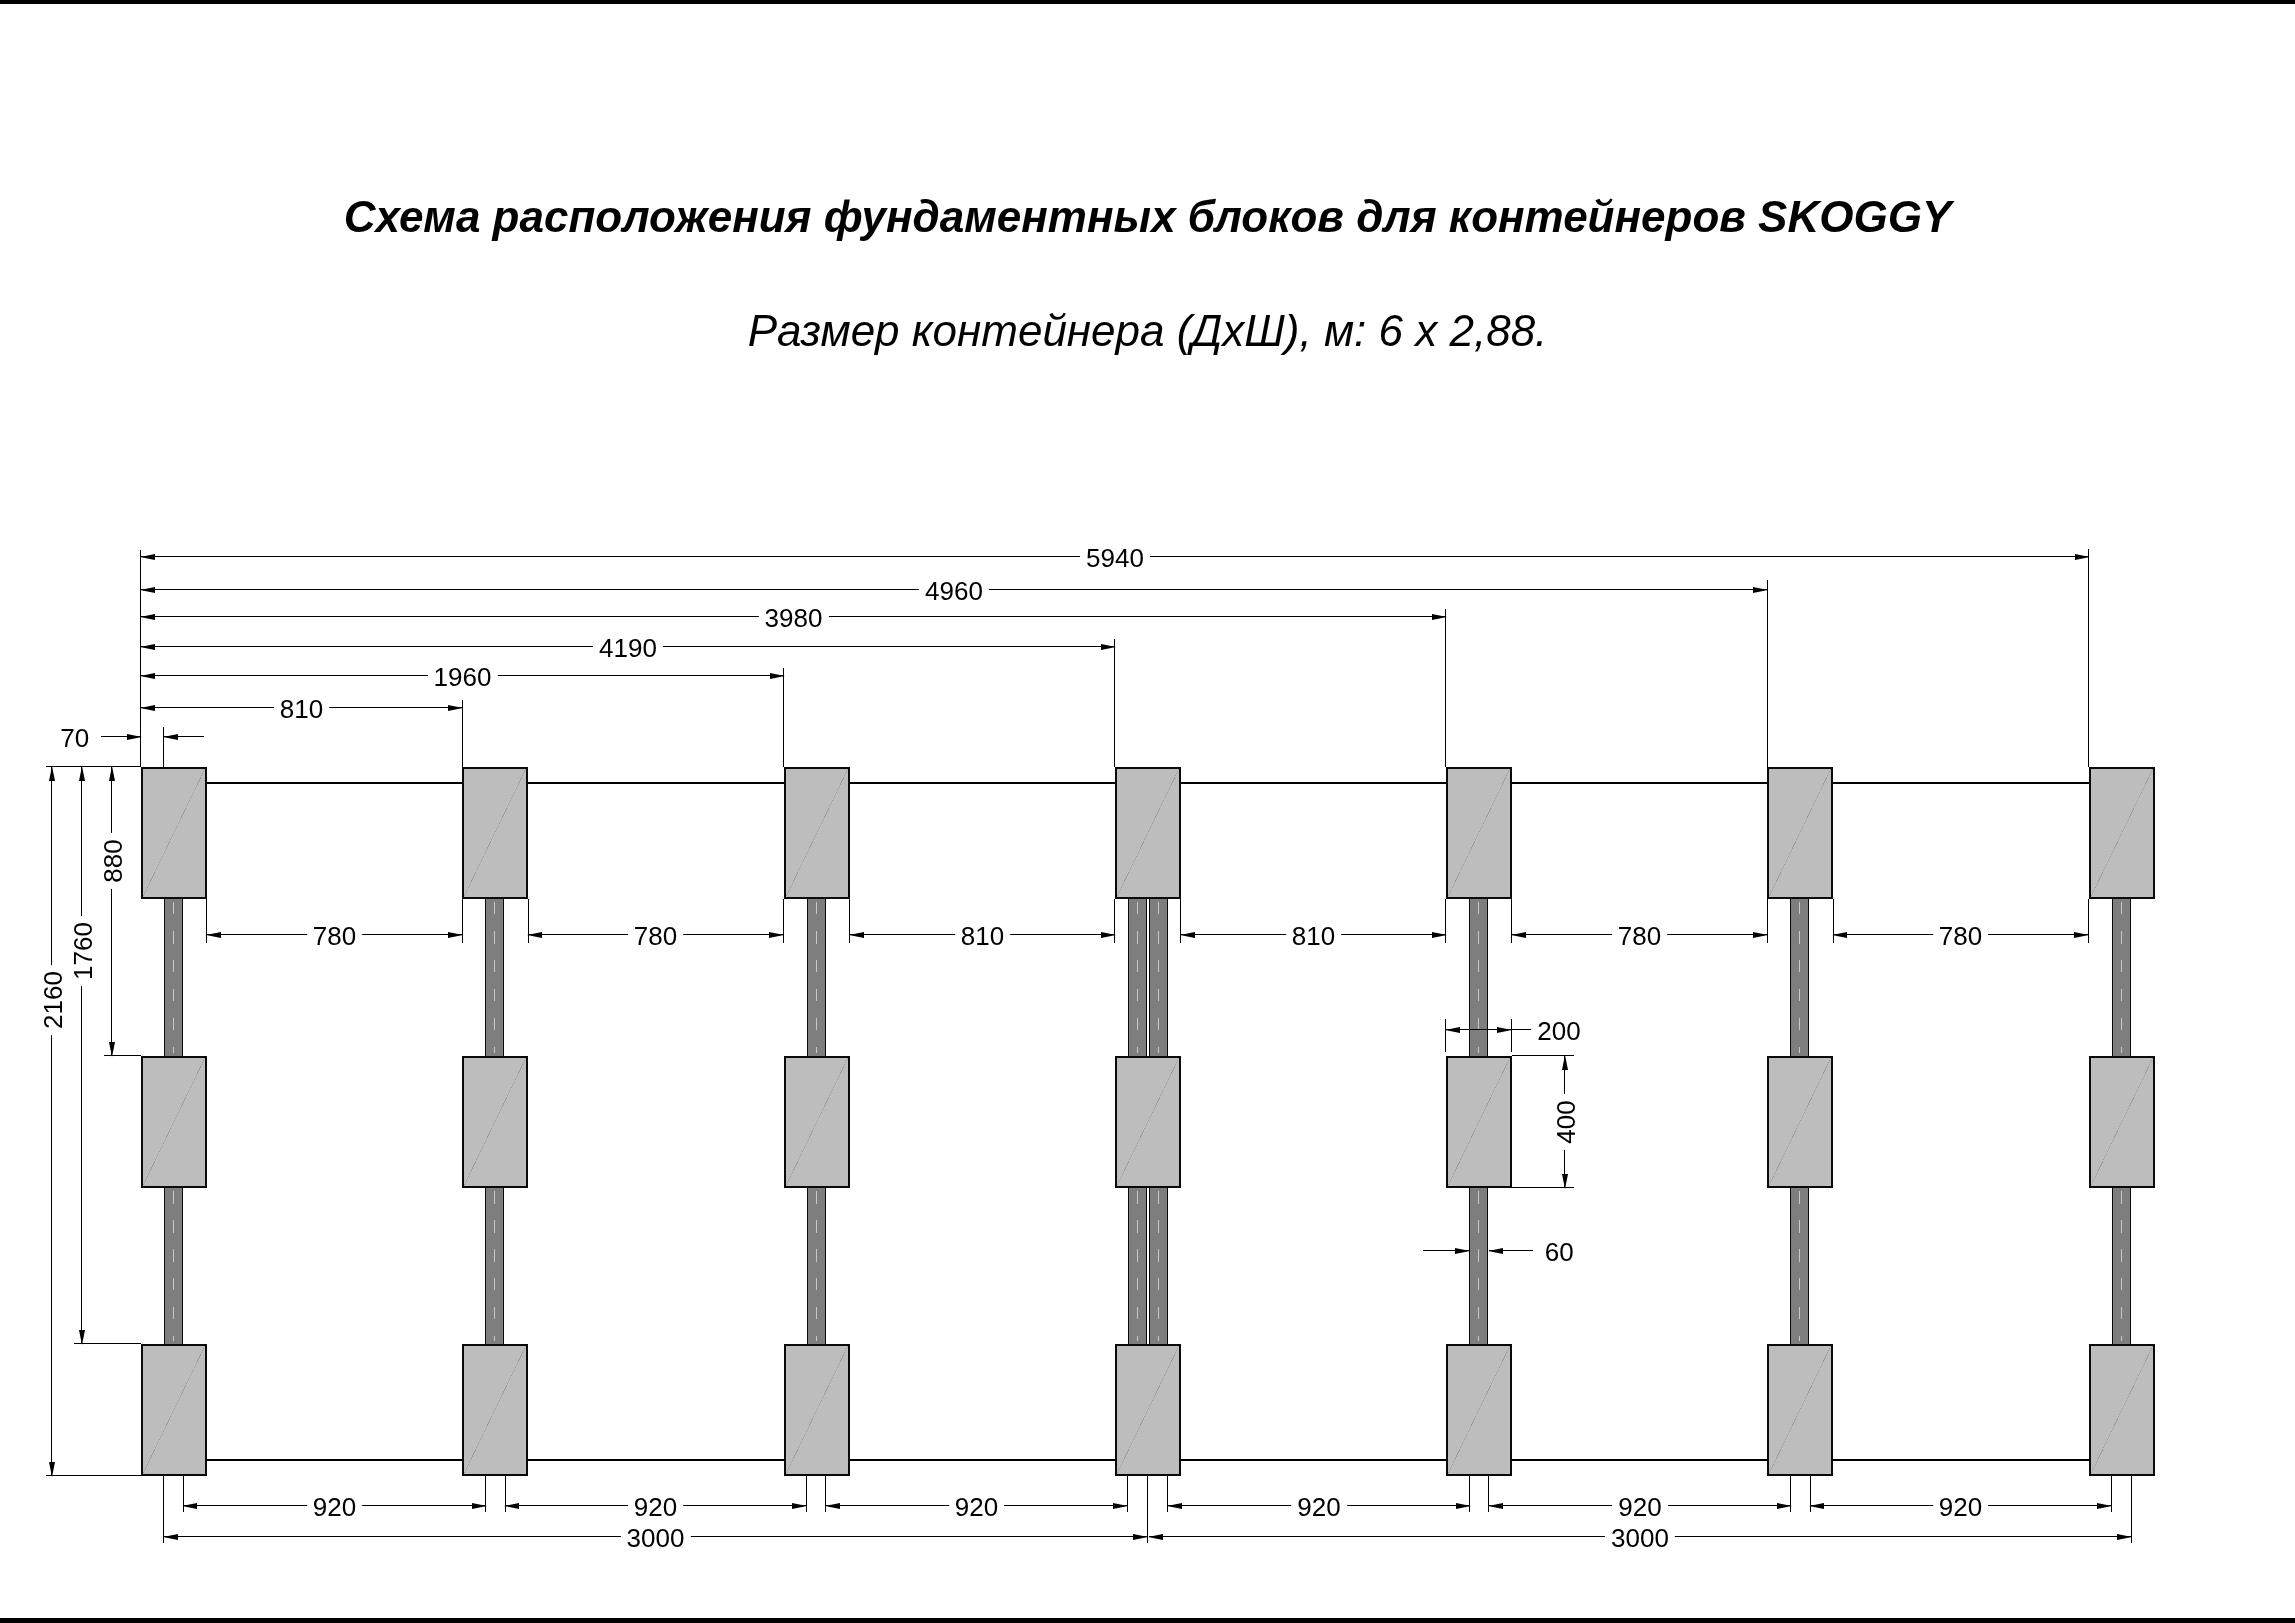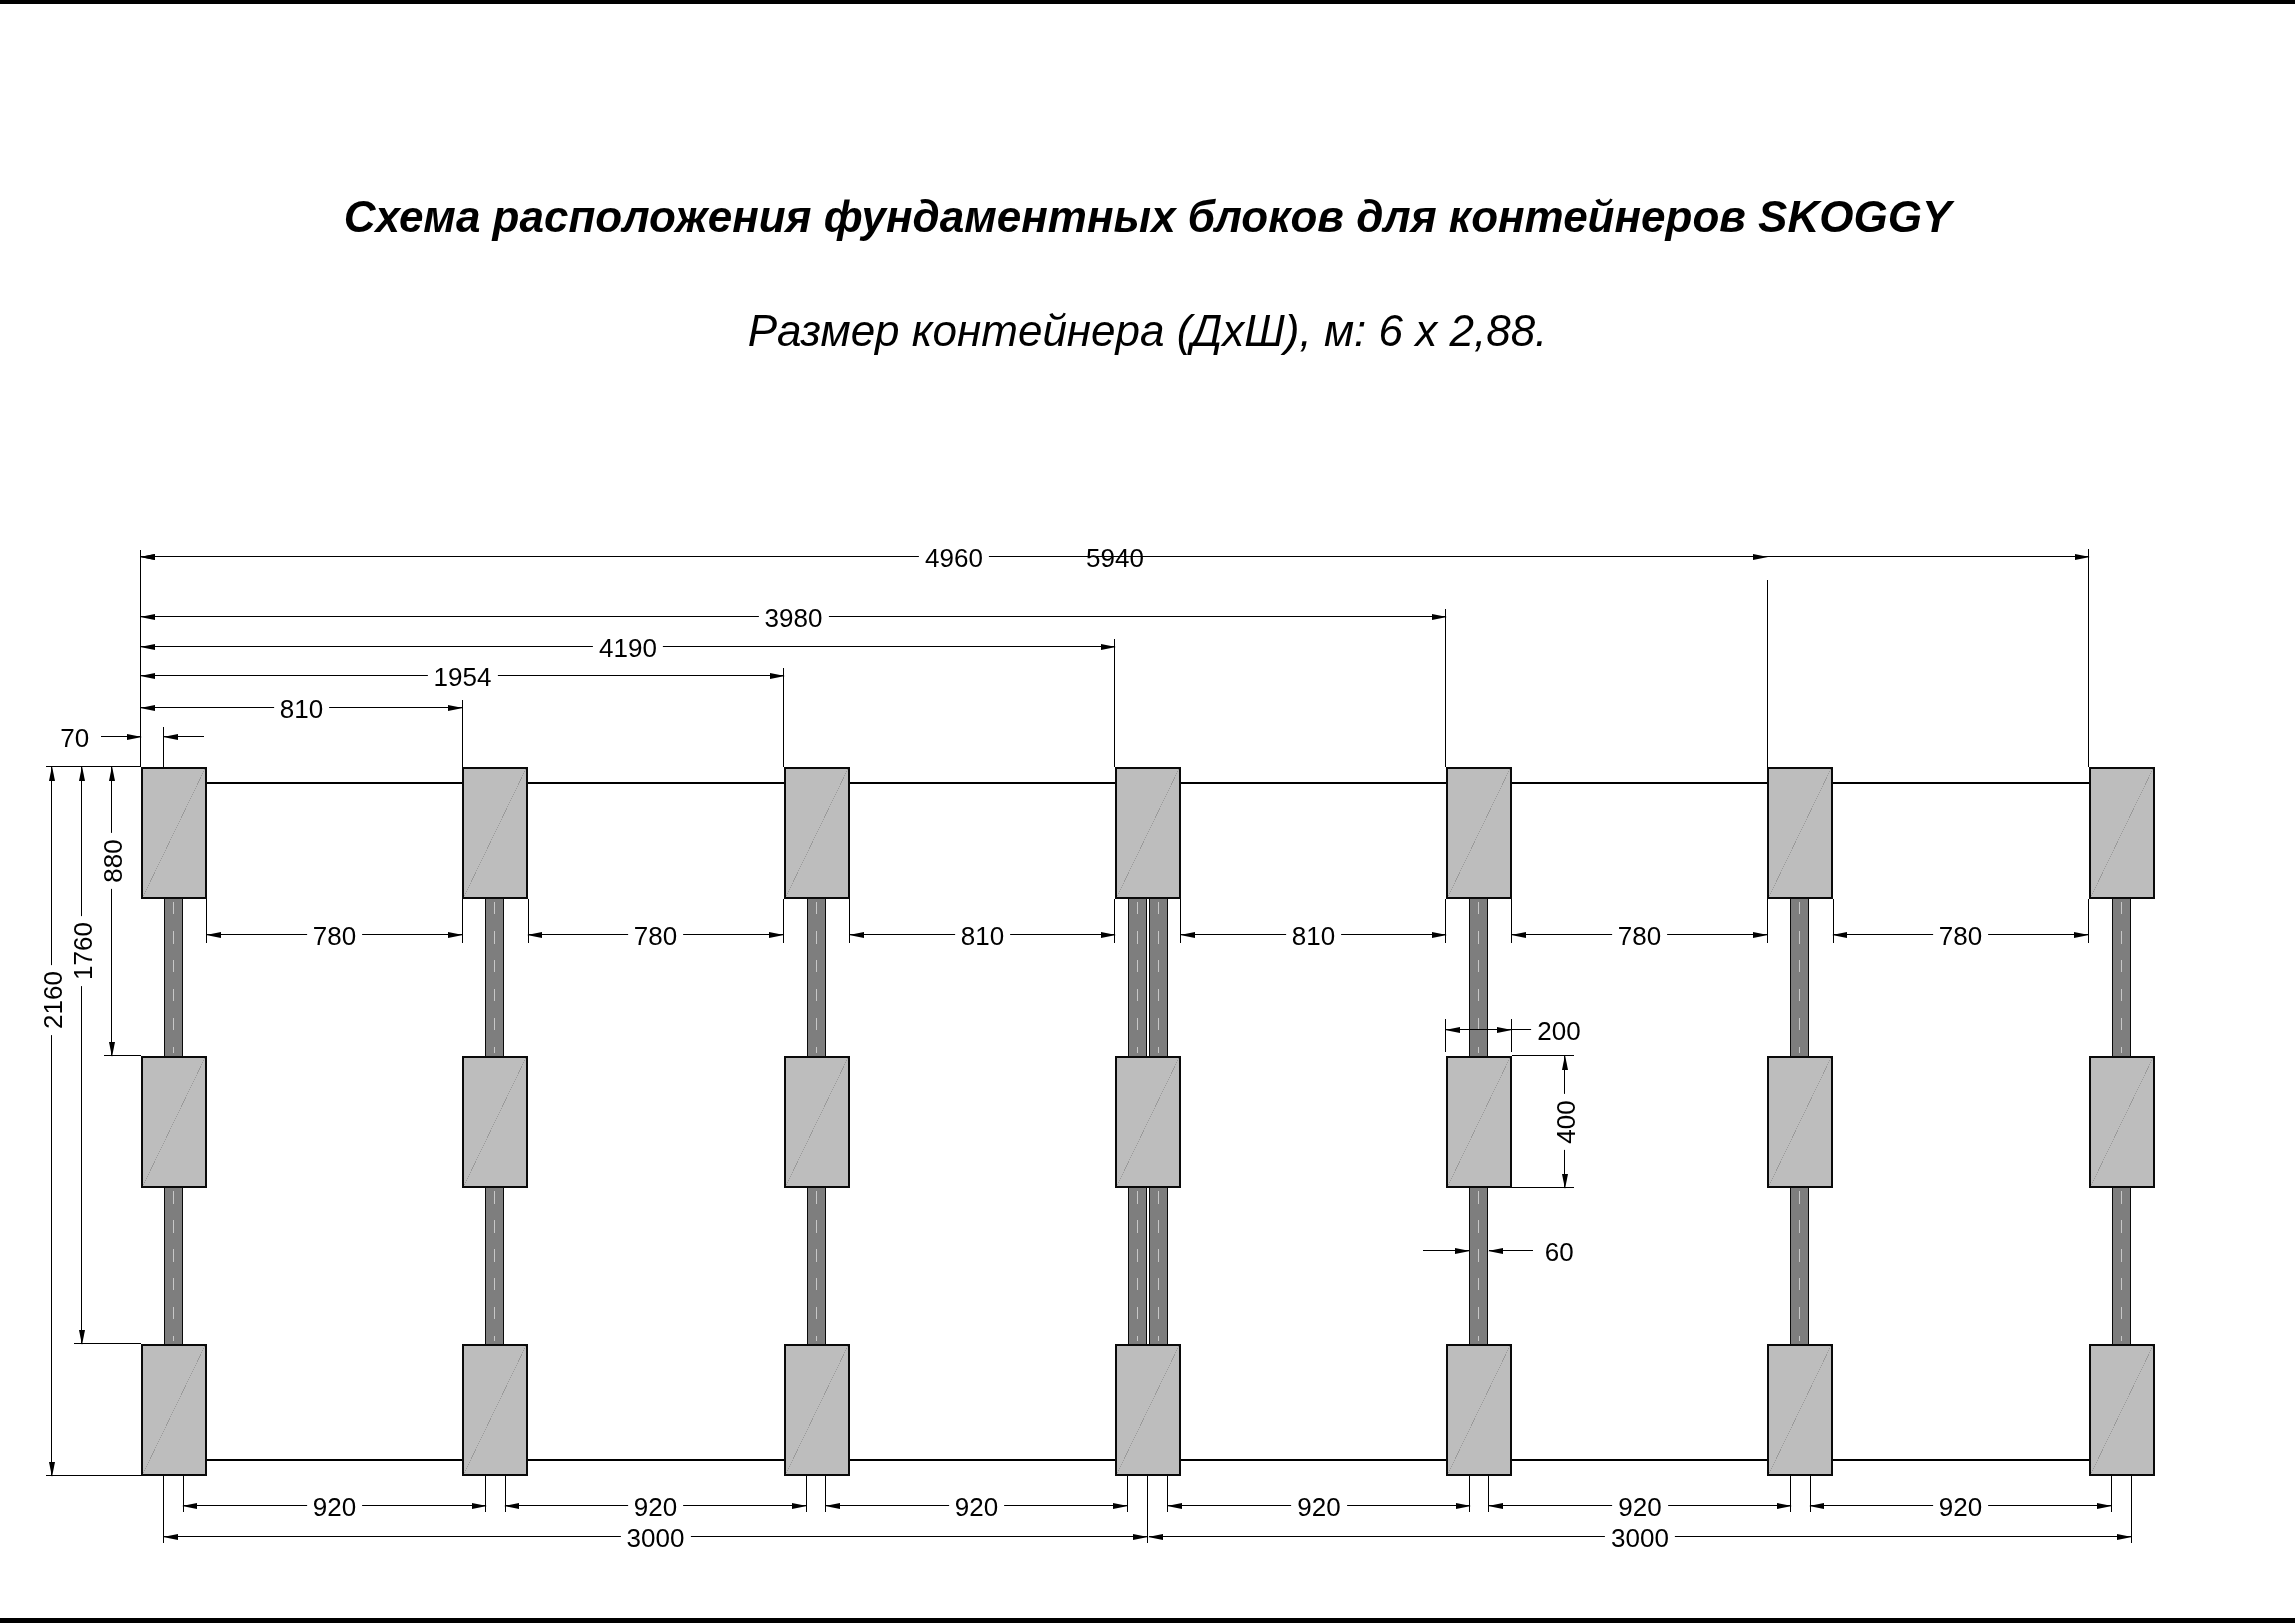--- a/index.html
+++ b/index.html
@@ -152,39 +152,39 @@
     <div class="blk" style="top:0"></div>
     <div class="blk" style="top:289px"></div>
     <div class="blk" style="top:577px"></div>
   </div>
 
   <div class="dimh" style="left:141px;top:556px;width:1948px">
     <span class="arr al"></span>
     <span class="arr ar"></span>
     <span class="lbl">5940</span>
   </div>
-  <div class="dimh" style="left:141px;top:556px;width:1626px">
+  <div class="dimh" style="left:141px;top:589px;width:1626px">
     <span class="arr al"></span>
     <span class="arr ar"></span>
     <span class="lbl">4960</span>
   </div>
   <div class="dimh" style="left:141px;top:616px;width:1305px">
     <span class="arr al"></span>
     <span class="arr ar"></span>
     <span class="lbl">3980</span>
   </div>
   <div class="dimh" style="left:141px;top:646px;width:974px">
     <span class="arr al"></span>
     <span class="arr ar"></span>
     <span class="lbl">4190</span>
   </div>
   <div class="dimh" style="left:141px;top:675px;width:643px">
     <span class="arr al"></span>
     <span class="arr ar"></span>
-    <span class="lbl">1954</span>
+    <span class="lbl">1960</span>
   </div>
   <div class="dimh" style="left:141px;top:707px;width:321px">
     <span class="arr al"></span>
     <span class="arr ar"></span>
     <span class="lbl">810</span>
   </div>
 
   <div class="dimh" style="left:101px;top:736px;width:40px">
     <span class="arr ar"></span>
     <span class="lbl lbl-before">70</span>

